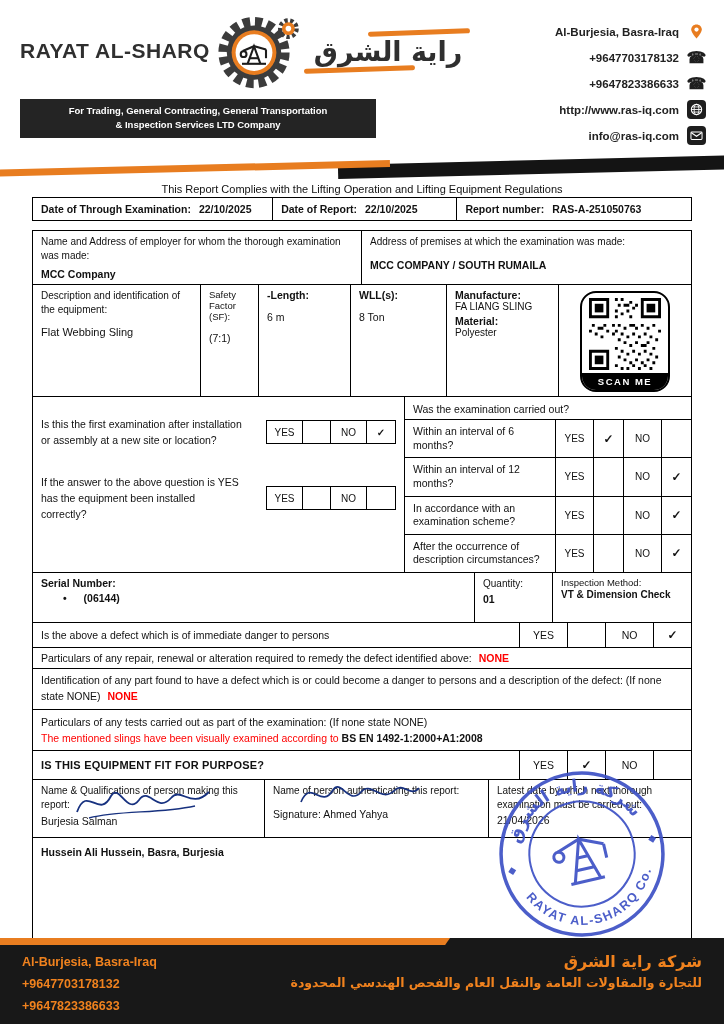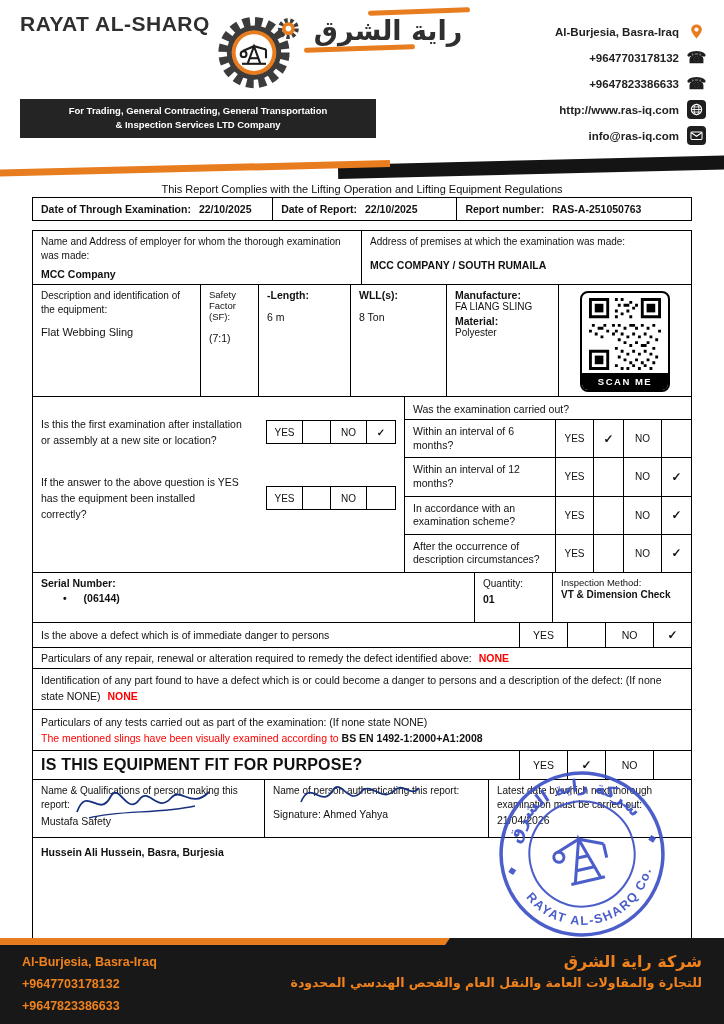--- a/index.html
+++ b/index.html
@@ -5,21 +5,21 @@
   * { margin:0; padding:0; box-sizing:border-box; }
   html,body { background:#9a9a9a; }
   .page {
     width:724px; height:1024px; margin:0 auto; background:#fff; position:relative;
     overflow:hidden; font-family:"Liberation Sans",sans-serif; color:#111;
   }
   .ar { font-family:"DejaVu Sans",sans-serif; }
 
   
   .header { display:flex; justify-content:space-between; padding:12px 18px 0 20px; }
-  .logo-row { display:flex; align-items:flex-start; gap:4px; }
+  .logo-row { display:flex; align-items:center; gap:4px; }
   .company-en { font-size:21px; font-weight:bold; color:#2f2f2f; letter-spacing:.5px; white-space:nowrap; }
   .company-ar { font-size:27px; font-weight:bold; color:#2f2f2f; position:relative; padding:3px 8px; white-space:nowrap; }
   .company-ar::before { content:""; position:absolute; left:-2px; right:34%; bottom:-2px; height:5px; background:#E87D20; border-radius:3px; transform:rotate(-2deg); }
   .company-ar::after  { content:""; position:absolute; right:0; left:38%; top:-3px; height:5px; background:#E87D20; border-radius:3px; transform:rotate(-2deg); }
   .tagline { margin-top:9px; background:#242424; color:#fff; font-size:9.5px; font-weight:bold; text-align:center; padding:5px 16px; width:356px; line-height:1.5; }
   .contacts { display:flex; flex-direction:column; align-items:flex-end; gap:7px; padding-top:10px; }
   .contact { display:flex; align-items:center; gap:8px; font-size:11.5px; font-weight:bold; color:#222; }
   .cicon { width:19px; height:19px; display:flex; align-items:center; justify-content:center; }
   .phone-glyph { font-size:16px; line-height:1; color:#1e1e1e; }
 
@@ -48,21 +48,21 @@
   .lab10 { font-size:10px; line-height:1.35; }
   .val { font-weight:bold; font-size:10.5px; }
   .red { color:#f00; font-weight:bold; }
   .w50 { width:50%; }
   .mt6 { margin-top:6px; } .mt10 { margin-top:10px; }
 
   .b-desc { width:168px; } .b-sf { width:58px; font-size:9.5px; } .b-len { width:92px; }
   .b-wll { width:96px; } .b-man { width:112px; font-size:10px; }
   .b-qr { flex:1; display:flex; justify-content:center; padding-top:6px; }
   .blab { font-weight:bold; font-size:10.5px; }
-  .qr-wrap { border:2px solid #000; border-radius:8px; overflow:hidden; width:90px; background:#fff; height:fit-content; }
+  .qr-wrap { border:2px solid #000; border-radius:16px; overflow:hidden; width:90px; background:#fff; height:fit-content; }
   .qr-svg { display:block; margin:5px auto 3px; width:72px; height:72px; }
   .qr-caption { background:#000; color:#fff; text-align:center; font-size:9.5px; font-weight:bold; padding:3px 0; letter-spacing:1.5px; }
 
   .c-left { width:372px; padding:2px 0; }
   .q { display:flex; align-items:center; gap:24px; padding:8px; min-height:66px; }
   .q-text { flex:1; line-height:1.55; }
   .yn-group { display:flex; border:1px solid #000; height:24px; background:#fff; }
   .yn-group > span { display:flex; align-items:center; justify-content:center; border-right:1px solid #000; font-size:10px; }
   .yn-group > span:last-child { border-right:none; }
   .yn-lab { width:36px; } .yn-box { width:28px; font-weight:bold; font-size:12px; }
@@ -76,21 +76,21 @@
   .serial-row { min-height:50px; }
   .qty-cell { width:78px; } .method-cell { width:138px; font-size:9.5px; }
   .bullet-line { margin-top:3px; padding-left:22px; font-weight:bold; }
 
   .e-cell { display:flex; align-items:center; justify-content:center; border-left:1px solid #000; font-size:10.5px; }
   .e-lab { width:48px; } .e-box { width:38px; font-weight:bold; font-size:12px; }
 
   .yesby-cell { width:198px; font-weight:bold; }
 
   .fit-row .td { display:flex; align-items:center; }
-  .fit-label { font-size:16px; font-weight:bold; letter-spacing:.2px; }
+  .fit-label { font-size:11px; font-weight:bold; letter-spacing:.2px; }
 
   .k1 { width:232px; } .k2 { width:224px; } .k3 { flex:1; }
   .sig-row { min-height:58px; }
   .sig-svg { position:absolute; pointer-events:none; }
   .sig1 { top:-4px; left:36px; }
   .sig2 { top:-8px; left:30px; }
 
   .last-row { min-height:132px; }
 
   
@@ -368,21 +368,21 @@
       </div>
       <span class="e-cell e-lab">YES</span>
       <span class="e-cell e-box">✓</span>
       <span class="e-cell e-lab">NO</span>
       <span class="e-cell e-box"></span>
     </div>
 
     <div class="tr sig-row">
       <div class="td k1">
         <div class="lab10">Name &amp; Qualifications of person making this report:</div>
-        <div style="margin-top:4px;">Mustafa Safety</div>
+        <div style="margin-top:4px;">Burjesia Salman</div>
         <svg class="sig-svg sig1" width="150" height="52" viewBox="0 0 150 52">
           <path d="M8,36 C18,8 30,44 42,20 C50,6 58,40 70,24 C80,10 88,38 102,22 C112,10 122,34 140,16" stroke="#17317f" stroke-width="1.8" fill="none"></path>
           <path d="M20,42 C50,34 90,38 126,30" stroke="#17317f" stroke-width="1.3" fill="none"></path>
         </svg>
       </div>
       <div class="td k2">
         <div class="lab10">Name of person authenticating this report:</div>
         <div style="margin-top:10px;">Signature: Ahmed Yahya</div>
         <svg class="sig-svg sig2" width="130" height="44" viewBox="0 0 130 44">
           <path d="M6,30 C16,6 26,38 38,18 C46,6 54,34 66,20 C76,8 86,32 100,18 C108,10 116,26 124,16" stroke="#17317f" stroke-width="1.7" fill="none"></path>

